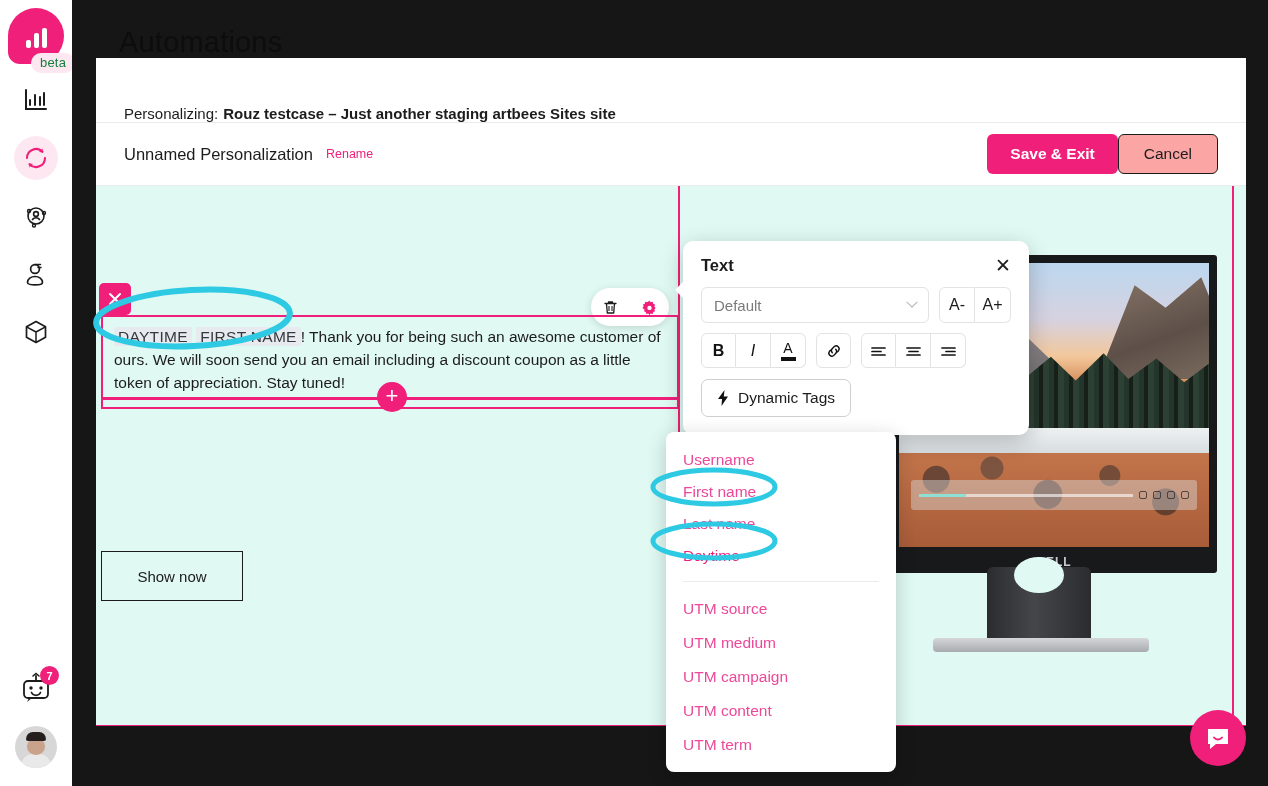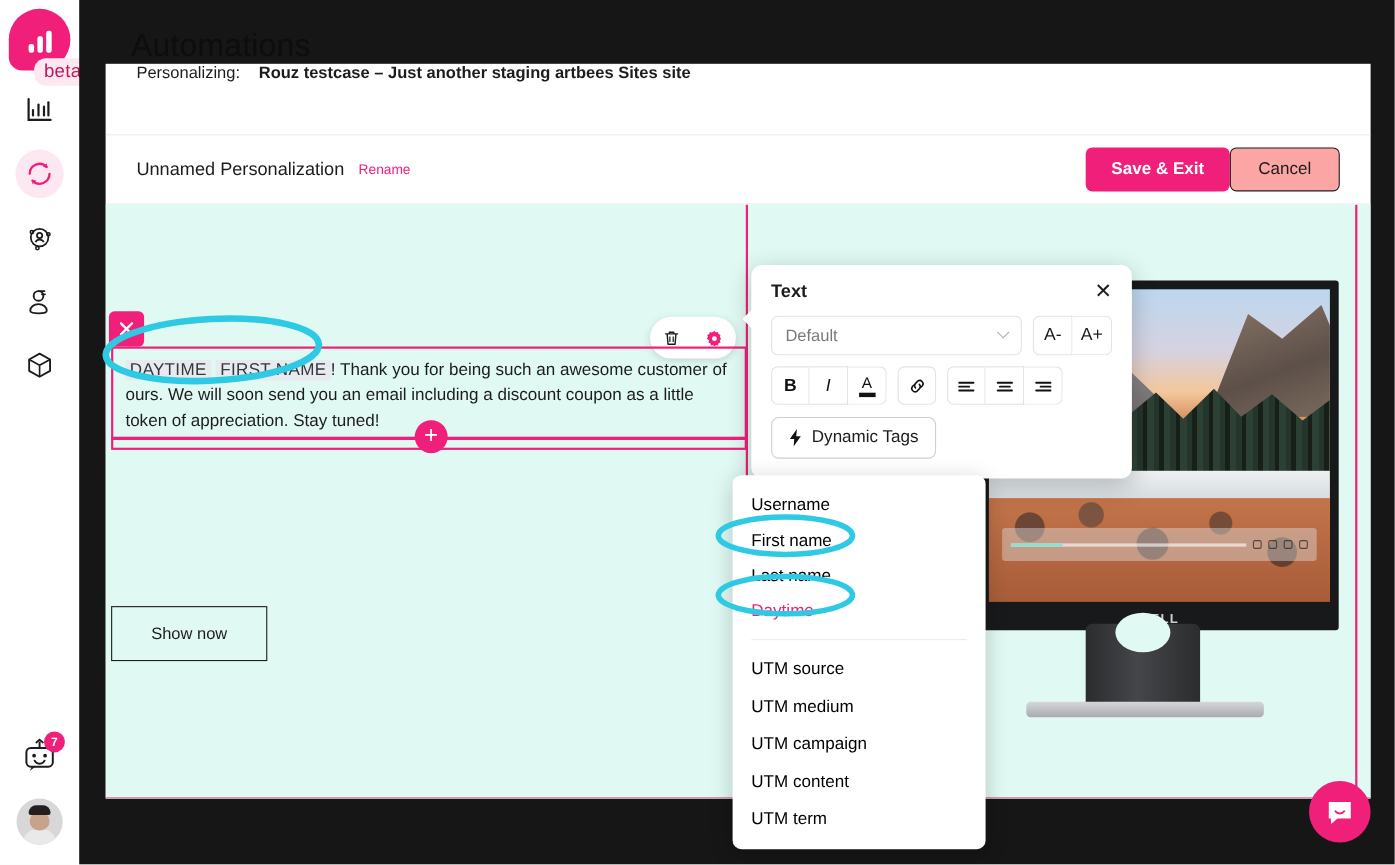--- a/index.html
+++ b/index.html
@@ -26,22 +26,22 @@
     display: flex; align-items: flex-end; justify-content: center;
     padding-bottom: 16px;
   }
   .logo .bars { display: flex; align-items: flex-end; gap: 3px; height: 20px; }
   .logo .bars i { display:block; width: 5px; background:#fff; border-radius:2px; }
   .logo .bars i:nth-child(1){ height: 8px; }
   .logo .bars i:nth-child(2){ height: 15px; }
   .logo .bars i:nth-child(3){ height: 20px; }
   .beta {
     position: absolute; left: 23px; top: 45px;
-    background: #fde8f1; color: #be185d;
-    font-size: 17px; padding: 2px 9px 3px; border-radius: 11px;
+    background: #fde8f1; color: #15803d;
+    font-size: 13px; padding: 2px 9px 3px; border-radius: 11px;
     letter-spacing: .2px;
   }
   .nav-icon {
     width: 44px; height: 44px; border-radius: 50%;
     display: flex; align-items: center; justify-content: center;
     margin-top: 14px; cursor: pointer;
   }
   .nav-icon.active { background: #fde8f1; }
   .nav-icon:first-of-type { margin-top: 44px; }
   .spacer { flex: 1; }
@@ -80,22 +80,22 @@
   
   .modal {
     position: absolute; left: 96px; top: 58px;
     width: 1150px; height: 668px;
     background: #ffffff; z-index: 20;
     display: flex; flex-direction: column;
     overflow: hidden;
   }
   .modal-head {
     height: 65px; border-bottom: 1px solid #ebebeb;
-    display: flex; align-items: flex-start; padding: 0 28px;
-    font-size: 15px; color: #1c1c1c; gap: 12px;
+    display: flex; align-items: flex-end; padding: 0 28px;
+    font-size: 15px; color: #1c1c1c;
   }
   .modal-head b { font-weight: bold; margin-left: 5px; }
   .modal-sub {
     height: 63px; border-bottom: 1px solid #ebebeb;
     display: flex; align-items: center; padding: 0 28px;
   }
   .modal-sub .name { font-size: 16.5px; color: #1c1c1c; }
   .rename {
     font-size: 12.5px; color: #f01f7a; margin-left: 13px;
     cursor: pointer; text-decoration: none;
@@ -296,21 +296,21 @@
     background:#fff;
   }
 
   
   .dropdown {
     position: absolute; left: 666px; top: 432px; width: 230px;
     background: #fff; border-radius: 8px; box-shadow: 0 5px 20px rgba(0,0,0,.2);
     padding: 12px 0 10px; z-index: 45;
   }
   .dd-item {
-    padding: 4px 17px; font-size: 15.5px; color: #000000; cursor: pointer;
+    padding: 4px 17px; font-size: 15.5px; color: #ec4899; cursor: pointer;
     line-height: 1.55;
   }
   .dd-item.sel { color: #f01f7a; }
   .dd-sep { height:1px; background:#eceaea; margin: 9px 17px 10px; }
   .dd-item.utm { padding: 5px 17px; }
 
   
   svg.anno { position:absolute; left:0; top:0; width:1268px; height:786px; z-index: 60; pointer-events:none; }
 
   

